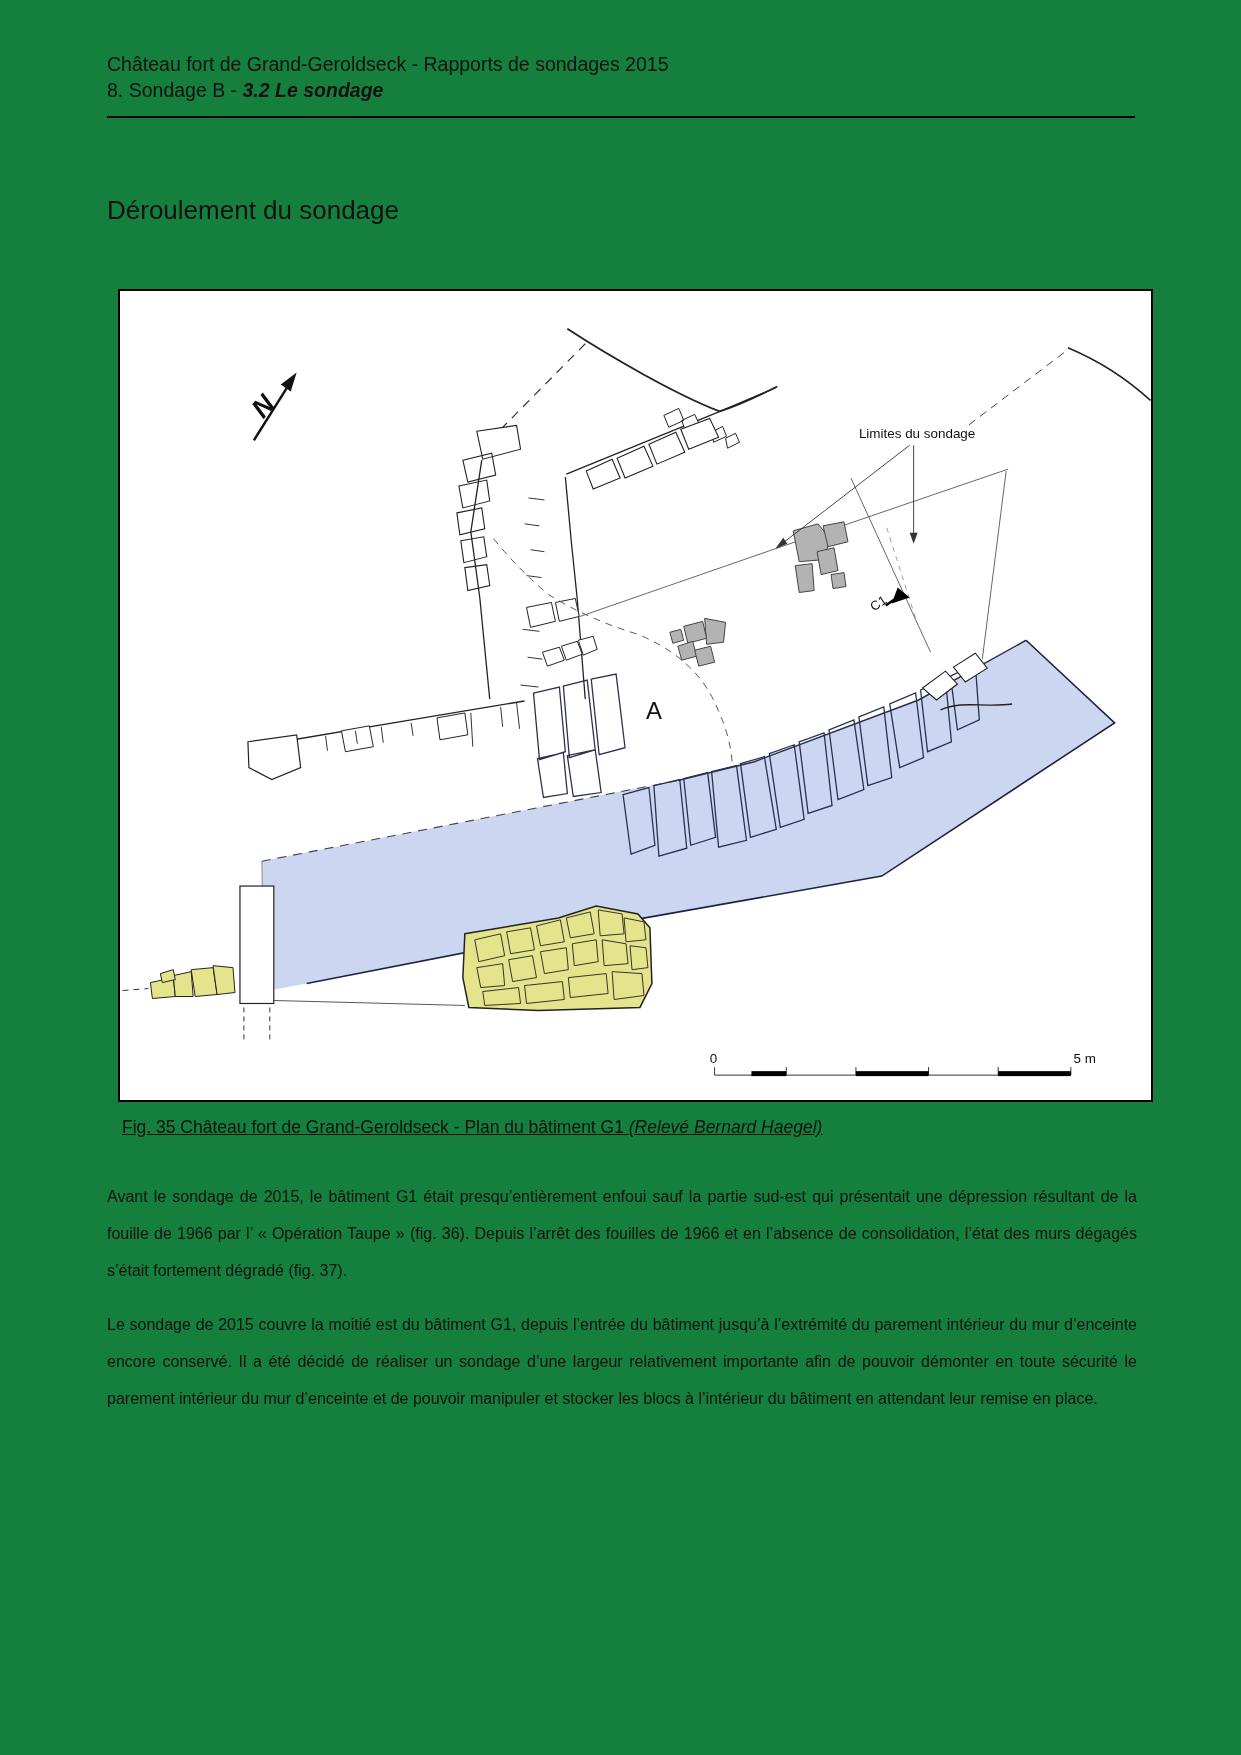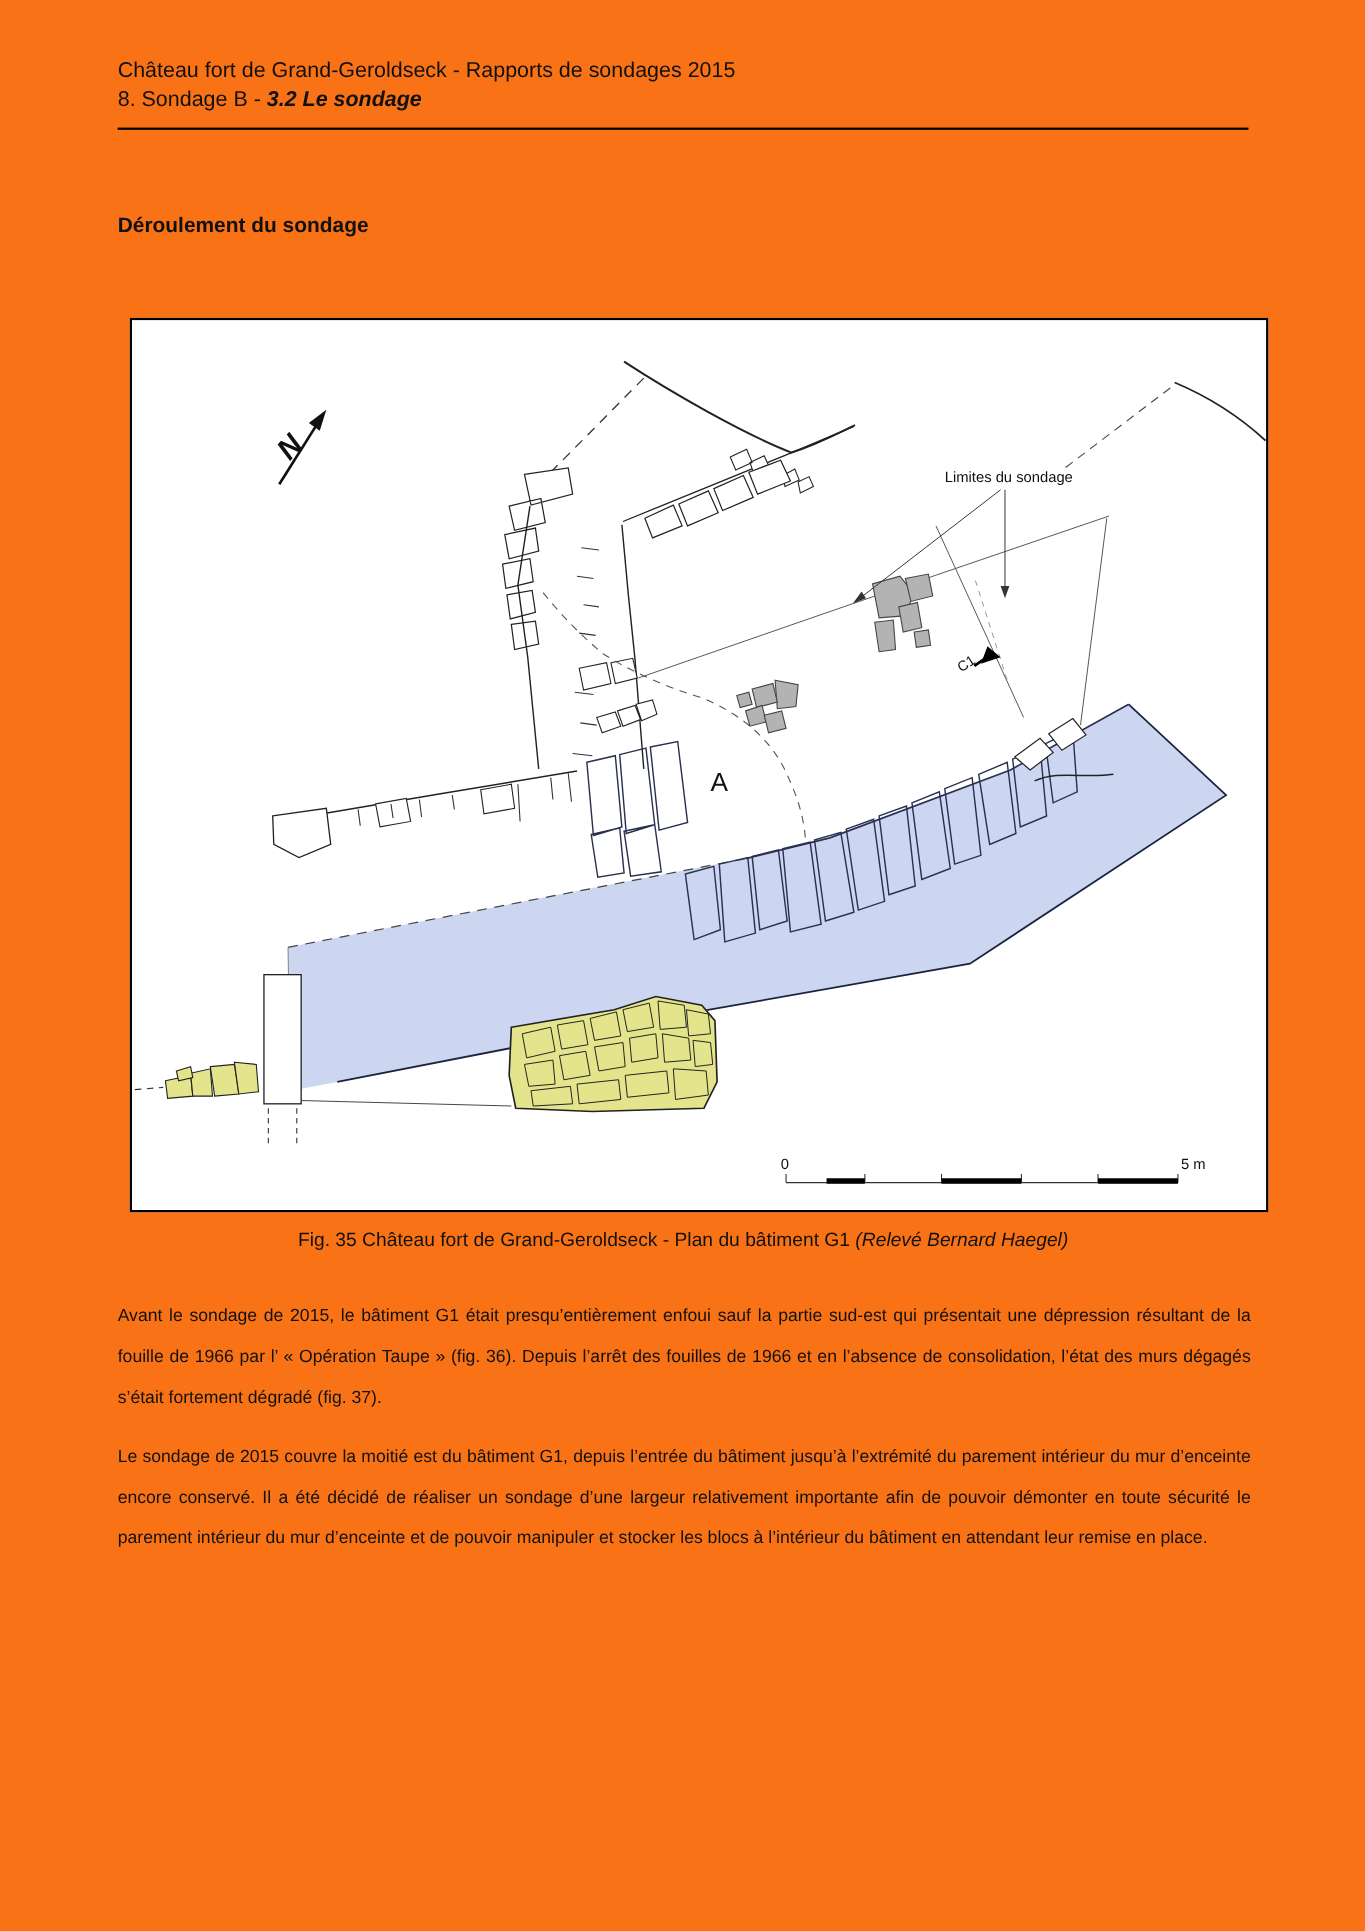--- a/index.html
+++ b/index.html
@@ -1,24 +1,24 @@
 <!DOCTYPE html>
 <html><head>
 <meta charset="utf-8">
 <style>
   html,body{margin:0;padding:0;background:#ffffff;}
-  .page{position:relative;width:1241px;height:1755px;background:#f97316;overflow:hidden;
+  .page{position:relative;width:1241px;height:1755px;background:#15803d;overflow:hidden;
         font-family:"Liberation Sans",sans-serif;color:#111;}
   .header{position:absolute;left:107px;top:51px;width:1028px;font-size:19.5px;line-height:26px;}
   .header .bi{font-weight:bold;font-style:italic;}
   .rule{position:absolute;left:107px;top:116px;width:1028px;border-top:2px solid #000;}
-  .section-heading{position:absolute;left:107px;top:195px;font-size:19px;font-weight:bold;}
+  .section-heading{position:absolute;left:107px;top:195px;font-size:26px;font-weight:normal;}
   .figure-frame{position:absolute;left:118px;top:289px;width:1031px;height:809px;border:2px solid #000;background:#fff;}
   .figure-frame svg{display:block;width:1031px;height:809px;}
-  .caption{position:absolute;left:107px;top:1117px;width:1028px;text-align:center;font-size:17.5px;}
+  .caption{position:absolute;left:122px;top:1117px;width:1028px;font-size:17.5px;text-decoration:underline;}
   .caption .it{font-style:italic;}
   .body-text{position:absolute;left:107px;top:1178px;width:1030px;font-size:16px;line-height:37px;text-align:justify;}
   .body-text p{margin:0 0 17px 0;}
   svg text{font-family:"Liberation Sans",sans-serif;}
 </style>
 </head>
 <body>
 
 <div class="page">
 

